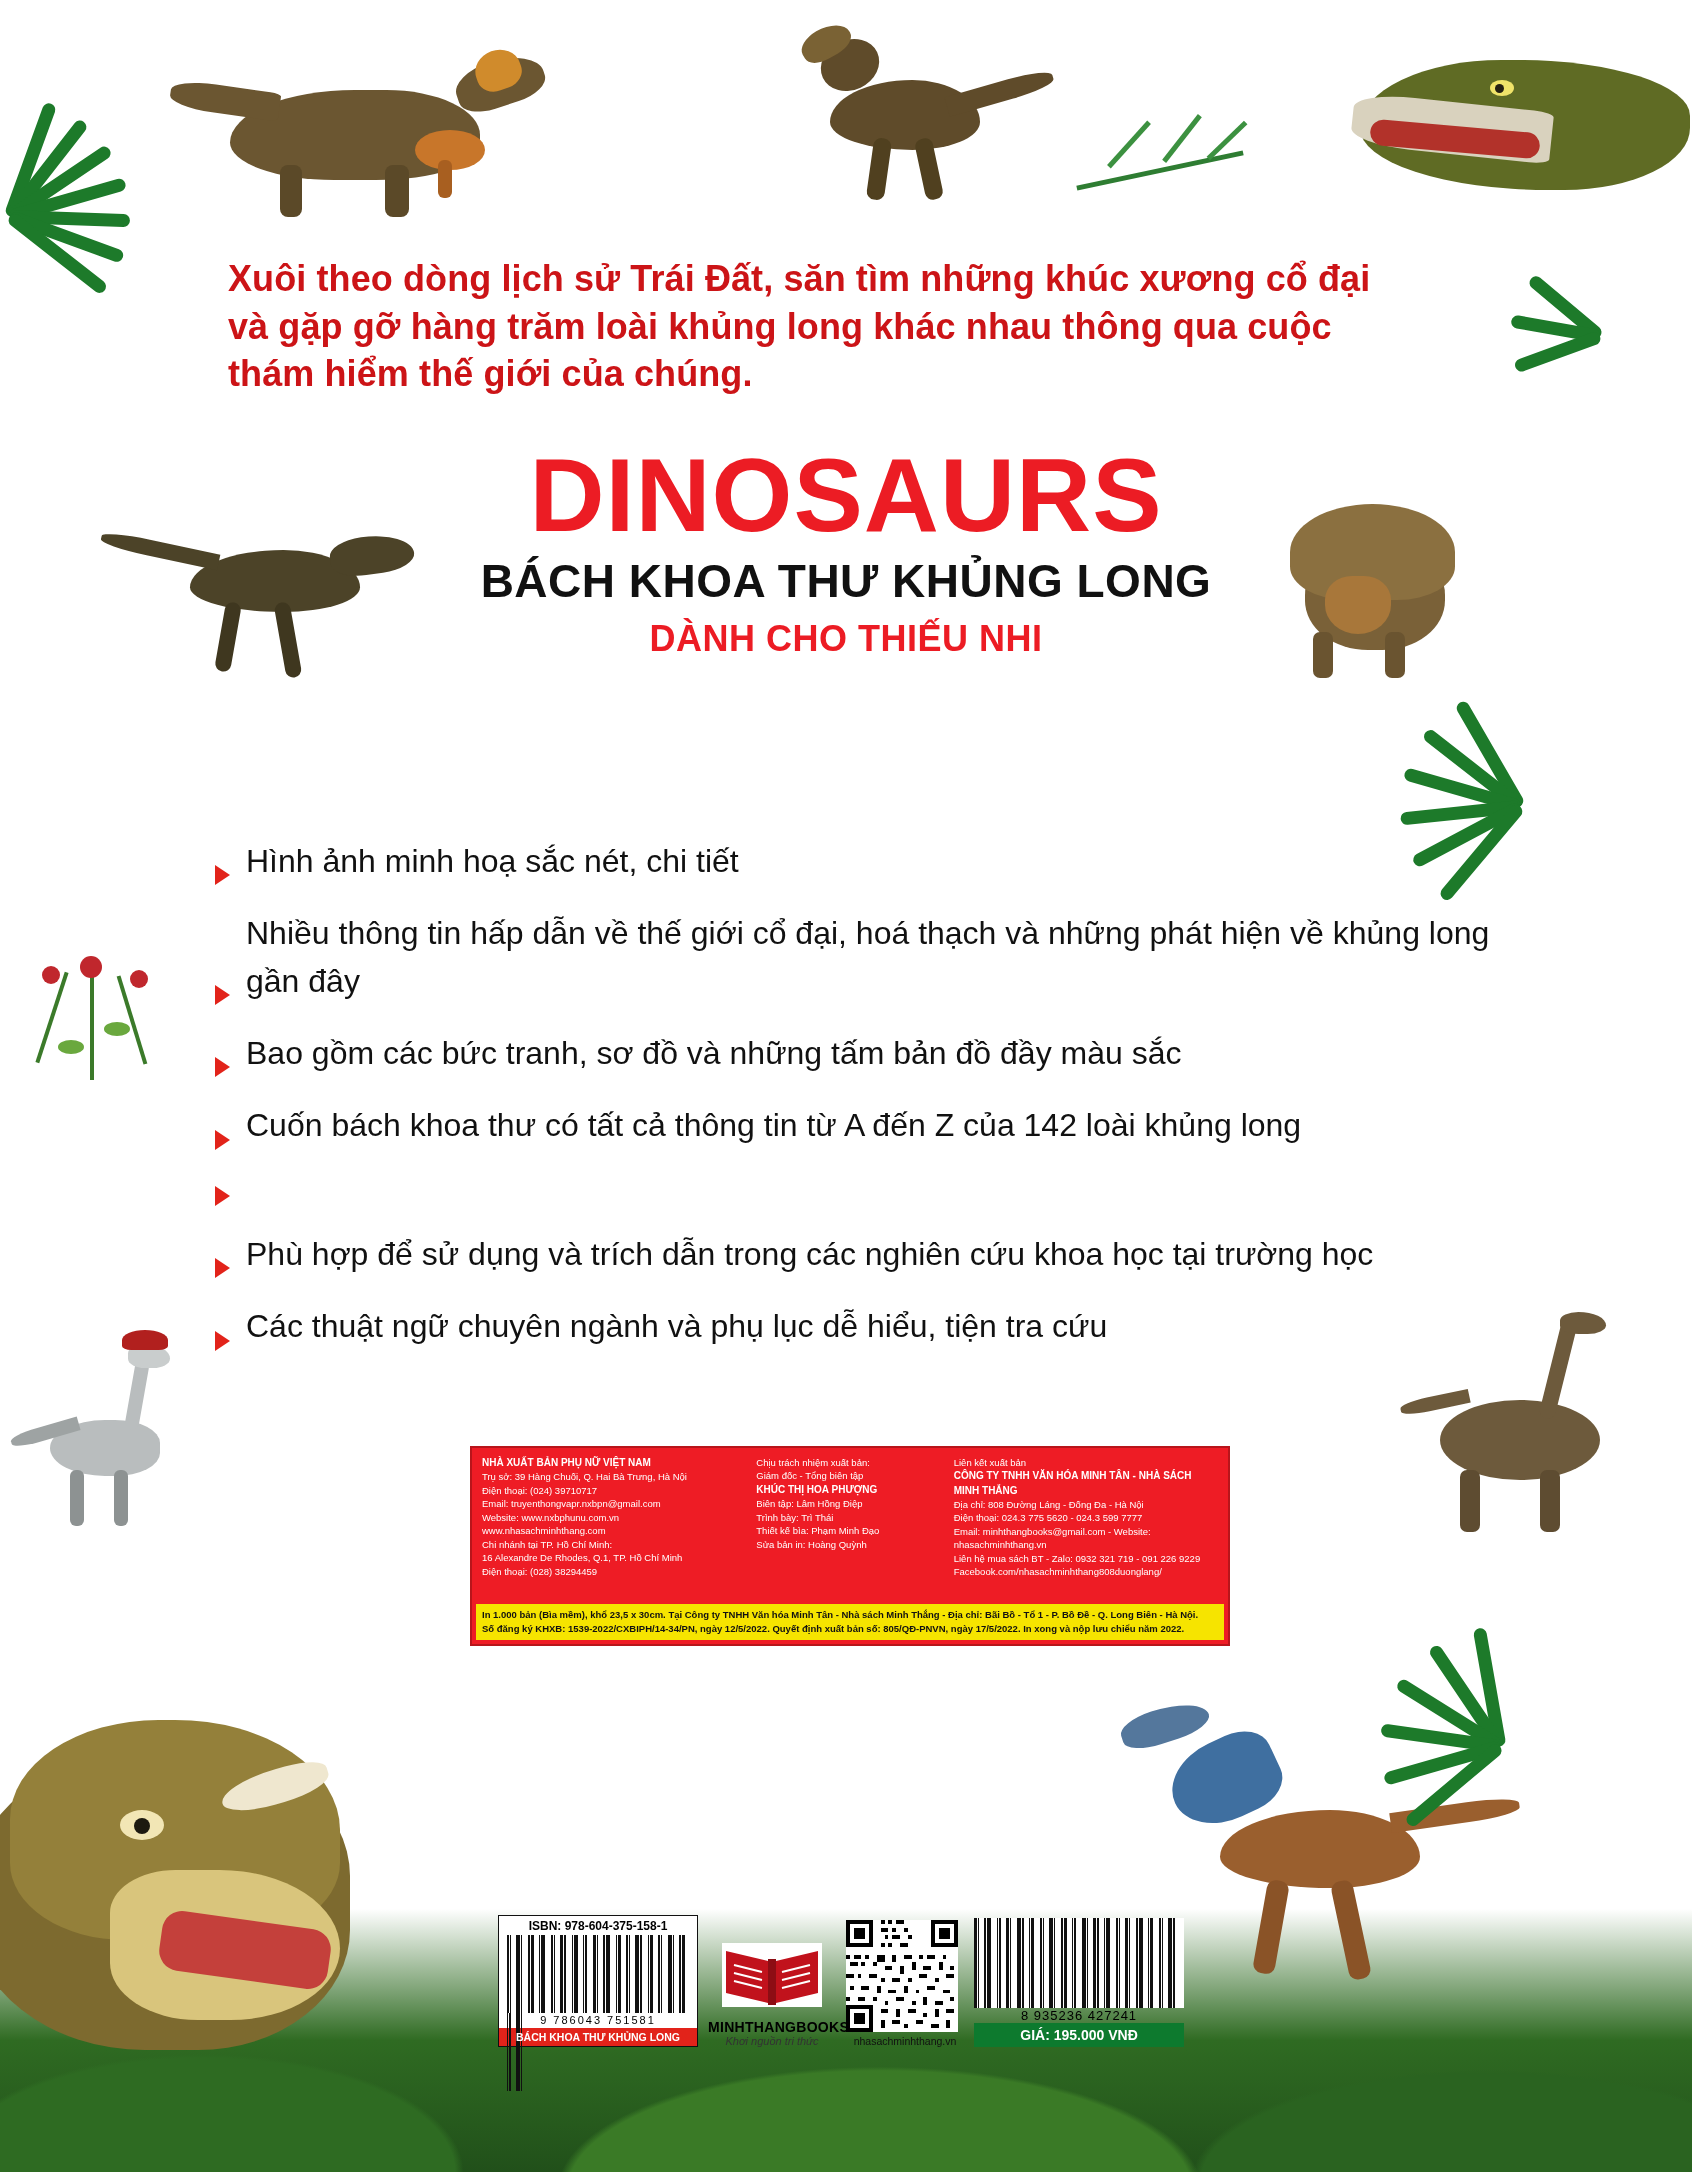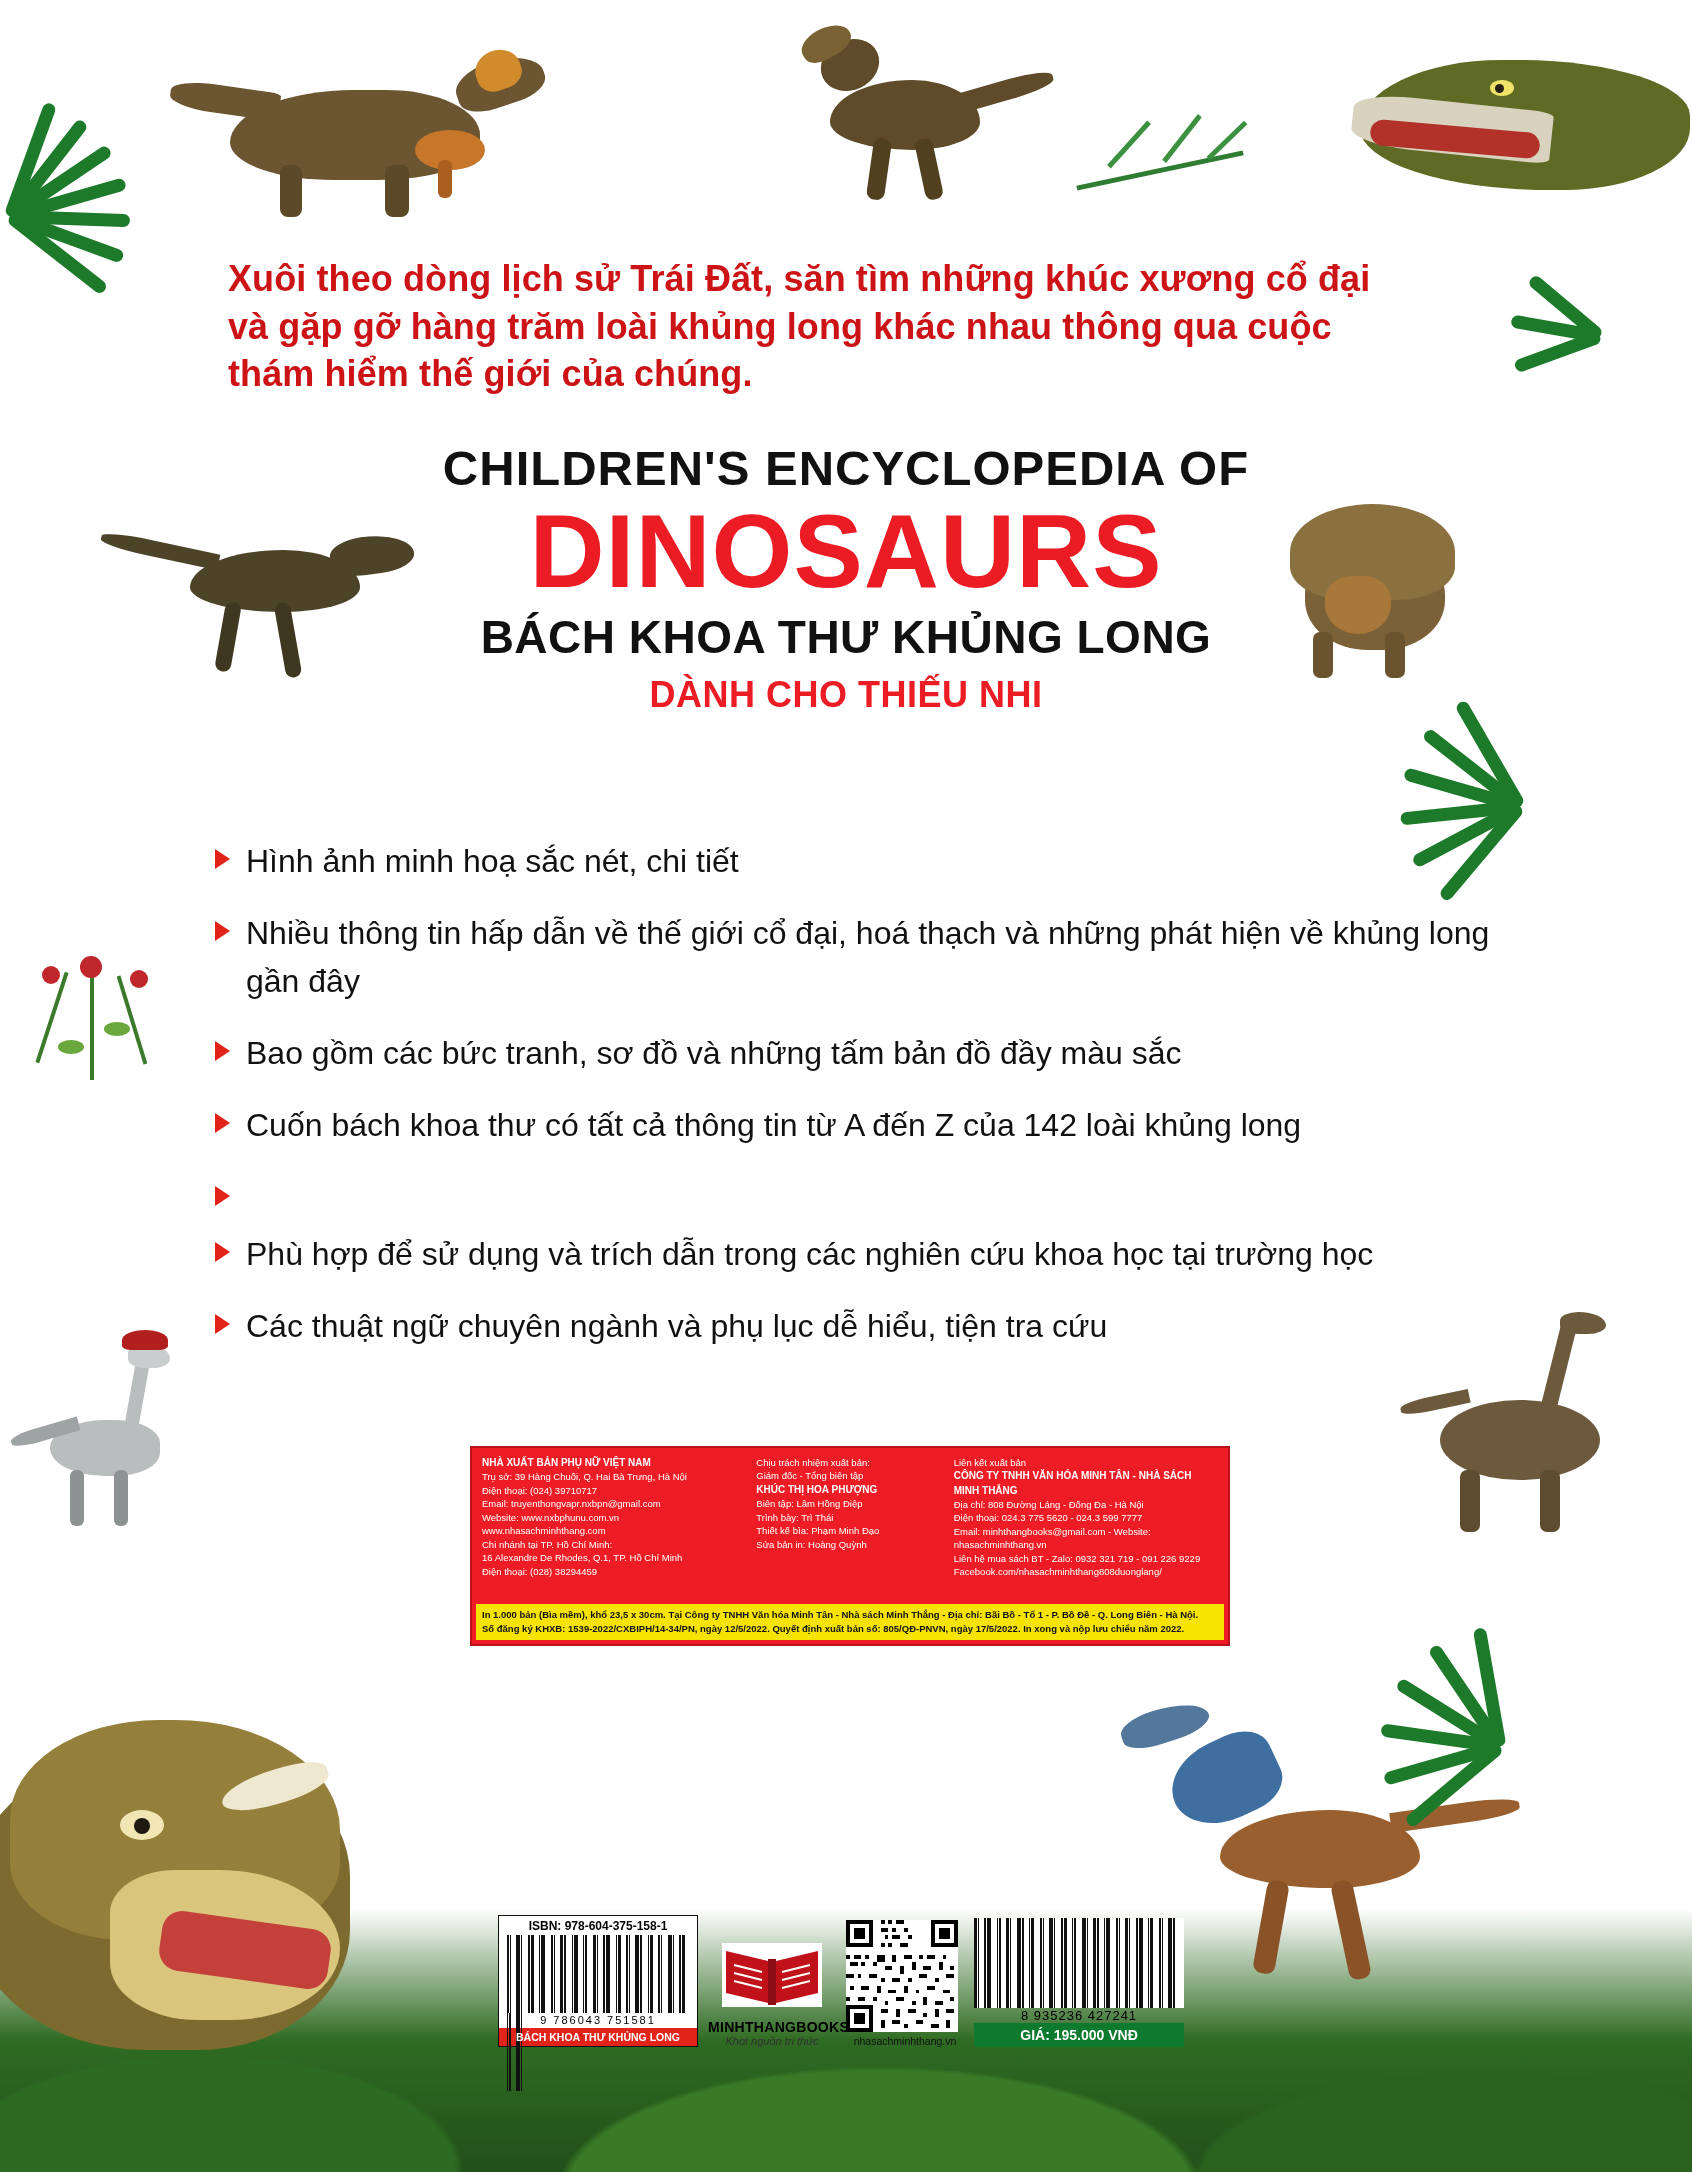--- a/index.html
+++ b/index.html
@@ -50,21 +50,21 @@
   }
   .t-vn {
     font-size:46px; font-weight:bold; color:#111; letter-spacing:.5px; margin-top:6px;
   }
   .t-sub {
     font-size:36px; font-weight:bold; color:#ec1c24; letter-spacing:.5px; margin-top:10px;
   }
 
   
   .bullets { position:absolute; left:215px; top:838px; width:1320px; }
-  .bullet { display:flex; align-items:flex-start; margin-bottom:25px; }
+  .bullet { display:flex; align-items:flex-end; margin-bottom:25px; }
   .bullet .tri {
     flex:0 0 auto; width:0; height:0; margin:11px 16px 0 0;
     border-left:15px solid #e2231a; border-top:10px solid transparent; border-bottom:10px solid transparent;
   }
   .bullet .txt { font-size:32px; color:#111; line-height:1.48; }
 
   
   .pubbox {
     position:absolute; left:470px; top:1446px; width:760px; height:200px;
     background:#ee1c25; border:2px solid #b8151b; color:#fff;
@@ -242,21 +242,20 @@
     <i style="transform:rotate(-124deg)"></i>
   <i style="transform:rotate(-148deg)"></i>
     <i style="transform:rotate(-172deg)"></i>
   <i style="transform:rotate(164deg)"></i>
     <i style="transform:rotate(140deg)"></i>
 </div>
 
 <div class="tagline">Xuôi theo dòng lịch sử Trái Đất, săn tìm những khúc xương cổ đại và gặp gỡ hàng trăm loài khủng long khác nhau thông qua cuộc thám hiểm thế giới của chúng.</div>
 
 <div class="title-block">
-  <div class="t-eng">CHILDREN'S ENCYCLOPEDIA OF</div>
   <div class="t-dino">DINOSAURS</div>
   <div class="t-vn">BÁCH KHOA THƯ KHỦNG LONG</div>
   <div class="t-sub">DÀNH CHO THIẾU NHI</div>
 </div>
 
 <div class="bullets">
   <div class="bullet">
     <span class="tri"></span>
     <span class="txt">Hình ảnh minh hoạ sắc nét, chi tiết</span>
   </div>

